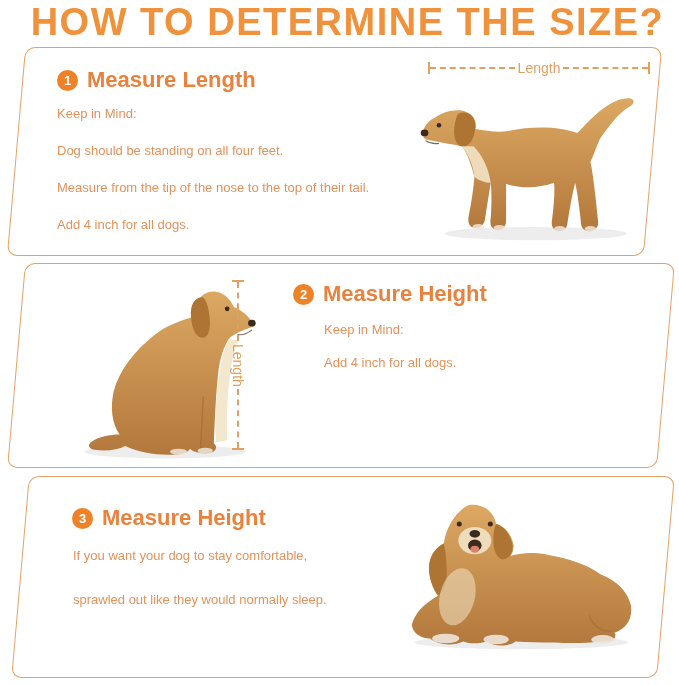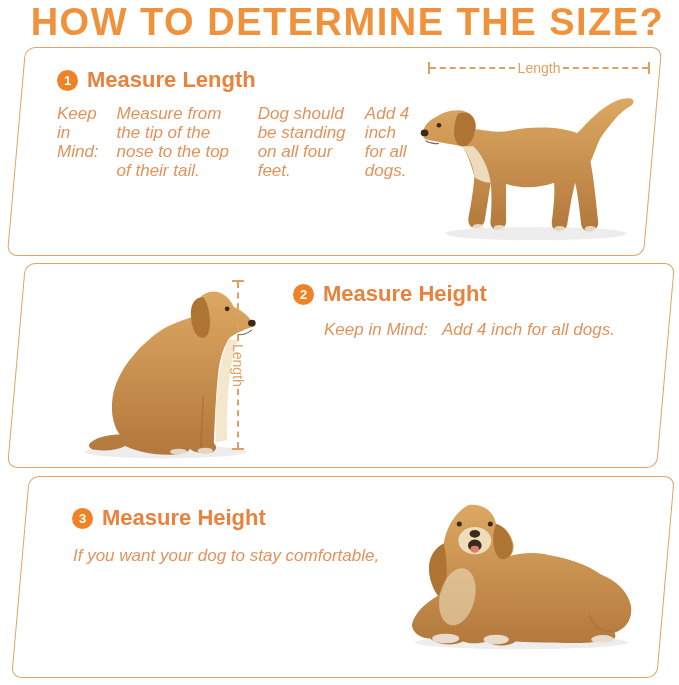--- a/index.html
+++ b/index.html
@@ -30,22 +30,22 @@
   .card3-border{left:20px;top:476px;width:646px;height:202px;}
 
   .heading-row{position:absolute;display:flex;align-items:center;gap:9px;}
   .num-badge{
     width:21px;height:21px;border-radius:50%;background:var(--badge-orange);
     color:#fff;font-size:13px;font-weight:bold;display:flex;align-items:center;justify-content:center;
     flex:0 0 auto;
   }
   .heading-text{font-size:22px;font-weight:bold;color:var(--heading-orange);text-align:center;}
 
-  .body-lines{position:absolute;display:flex;flex-direction:row;color:var(--body-orange);
-    font-size:17px;line-height:19px;font-style:italic;}
+  .body-lines{position:absolute;display:flex;flex-direction:column;color:var(--body-orange);
+    font-size:13px;line-height:19px;}
   .body-lines.g1{gap:18px;}
   .body-lines.g2{gap:14px;}
   .body-lines.g3{gap:25px;}
 
   
   .measure-h{position:absolute;display:flex;align-items:center;color:var(--measure-orange);
     font-size:14px;}
   .measure-h .tick{width:2px;height:12px;background:var(--measure-orange);flex:0 0 auto;}
   .measure-h .dash{flex:1;border-top:2px dashed var(--measure-orange);height:0;}
   .measure-h .m-label{padding:0 3px;white-space:nowrap;}
@@ -68,22 +68,22 @@
 
   <div class="card-border card1-border"></div>
 
   <div class="heading-row" style="left:57px;top:67px;">
     <div class="num-badge">1</div>
     <div class="heading-text">Measure Length</div>
   </div>
 
   <div class="body-lines g1" style="left:57px;top:104px;width:360px;">
     <p>Keep in Mind:</p>
+    <p>Dog should be standing on all four feet.</p>
     <p>Measure from the tip of the nose to the top of their tail.</p>
-    <p>Dog should be standing on all four feet.</p>
     <p>Add 4 inch for all dogs.</p>
   </div>
 
   <div class="measure-h" style="left:428px;top:60px;width:222px;">
     <div class="tick"></div>
     <div class="dash"></div>
     <div class="m-label">Length</div>
     <div class="dash"></div>
     <div class="tick"></div>
   </div>
@@ -163,20 +163,21 @@
 
   <div class="card-border card3-border"></div>
 
   <div class="heading-row" style="left:72px;top:505px;">
     <div class="num-badge">3</div>
     <div class="heading-text">Measure Height</div>
   </div>
 
   <div class="body-lines g3" style="left:73px;top:546px;width:330px;">
     <p>If you want your dog to stay comfortable,</p>
+    <p>sprawled out like they would normally sleep.</p>
   </div>
 
   <svg class="dog" style="left:395px;top:495px;" width="243" height="160" viewBox="0 0 250 165">
     <defs>
       <linearGradient id="fur3" x1="0" y1="0" x2="0" y2="1">
         <stop offset="0" stop-color="#DCA862"></stop>
           <stop offset="1" stop-color="#B3783C"></stop>
       </linearGradient>
     </defs>
     <ellipse cx="130" cy="152" rx="110" ry="7" fill="#000" opacity="0.07"></ellipse>

